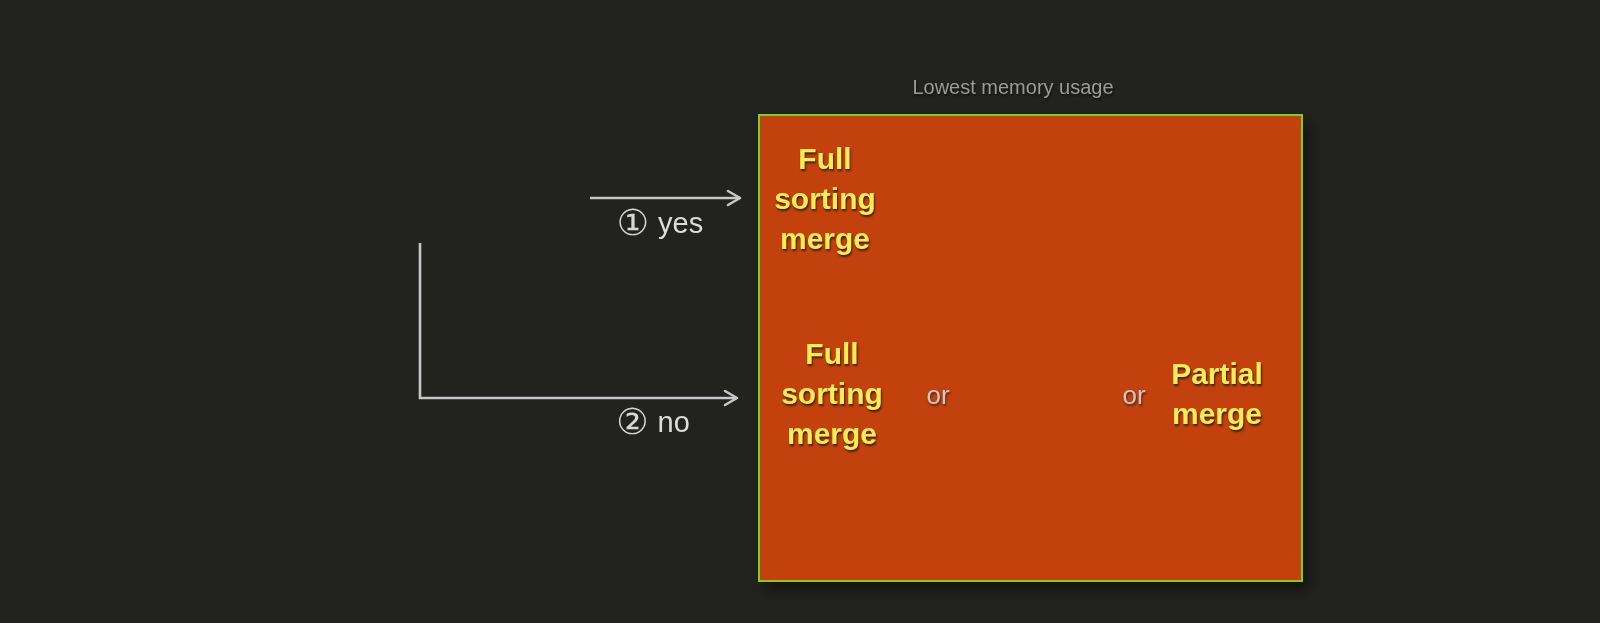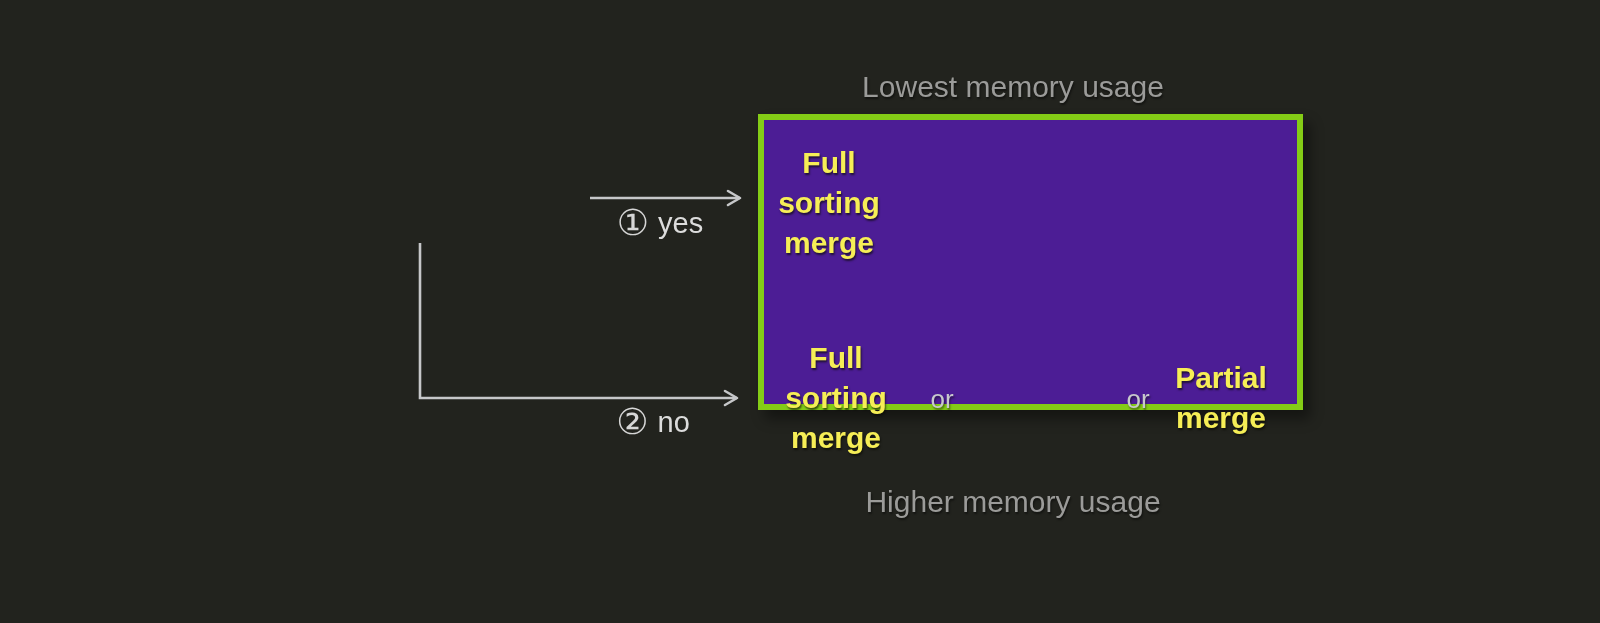--- a/index.html
+++ b/index.html
@@ -40,33 +40,33 @@
   }
   .branch-label .num {
     font-size: 36px;
     line-height: 1;
     margin-right: 9px;
     color: #d6d6d6;
   }
   .branch-yes { left: 660px; top: 223px; }
   .branch-no  { left: 653px; top: 422px; }
   .caption {
-    font-size: 30px;
+    font-size: 20px;
     color: #9b9b99;
     white-space: nowrap;
     text-shadow: 1px 2px 2px rgba(0,0,0,0.45);
   }
   .caption-top    { left: 1013px; top: 87px;  }
   .caption-bottom { left: 1013px; top: 502px; }
   .algo-box {
     position: absolute;
     left: 758px; top: 114px;
-    width: 545px; height: 296px;
-    background: #4c1d95;
-    border: 6px solid #84cc16;
+    width: 545px; height: 468px;
+    background: #c2410c;
+    border: 2px solid #84cc16;
     box-sizing: border-box;
     box-shadow: 7px 9px 12px rgba(0,0,0,0.40);
   }
   .opt {
     position: absolute;
     transform: translate(-50%, -50%);
     white-space: pre-line;
     text-align: center;
     color: #f6ee56;
     font-weight: bold;
@@ -123,15 +123,14 @@
 
     <div class="opt opt-unsorted-1">Full
 sorting
 merge</div>
     <div class="or or-1">or</div>
     <div class="or or-2">or</div>
     <div class="opt opt-partial">Partial
 merge</div>
   </div>
 
-  <div class="centered caption caption-bottom">Higher memory usage</div>
 
 </div>
 
 </body></html>

